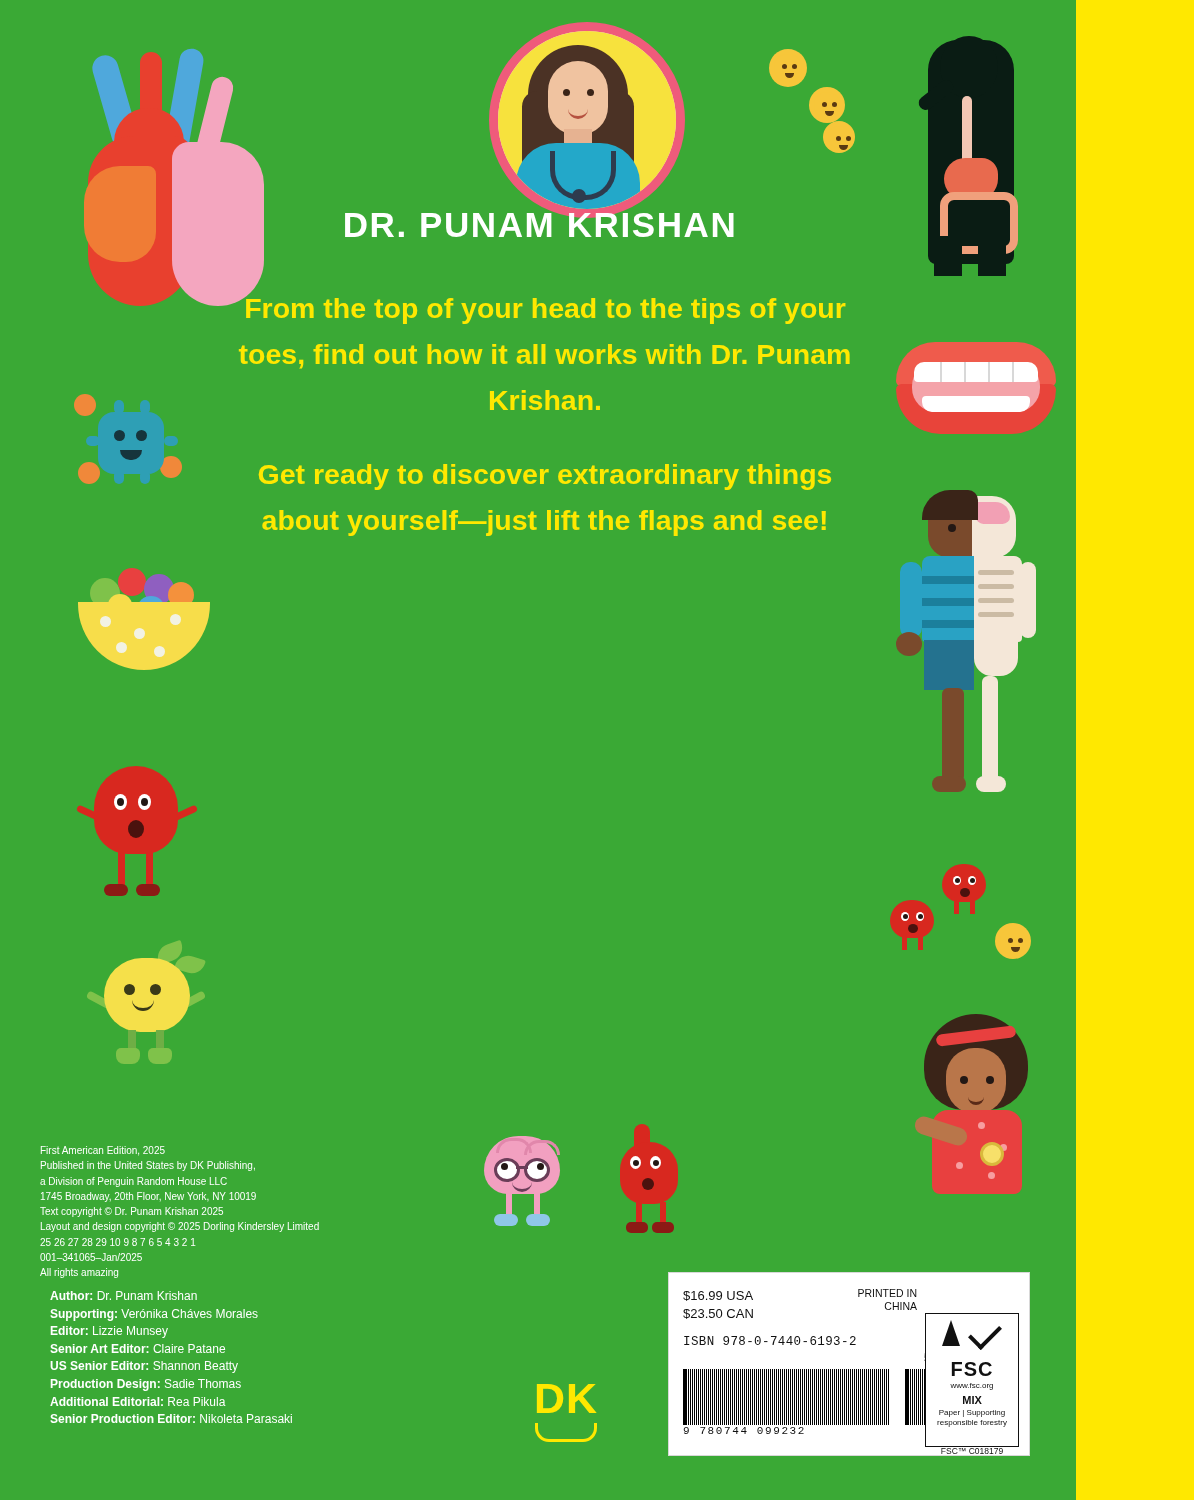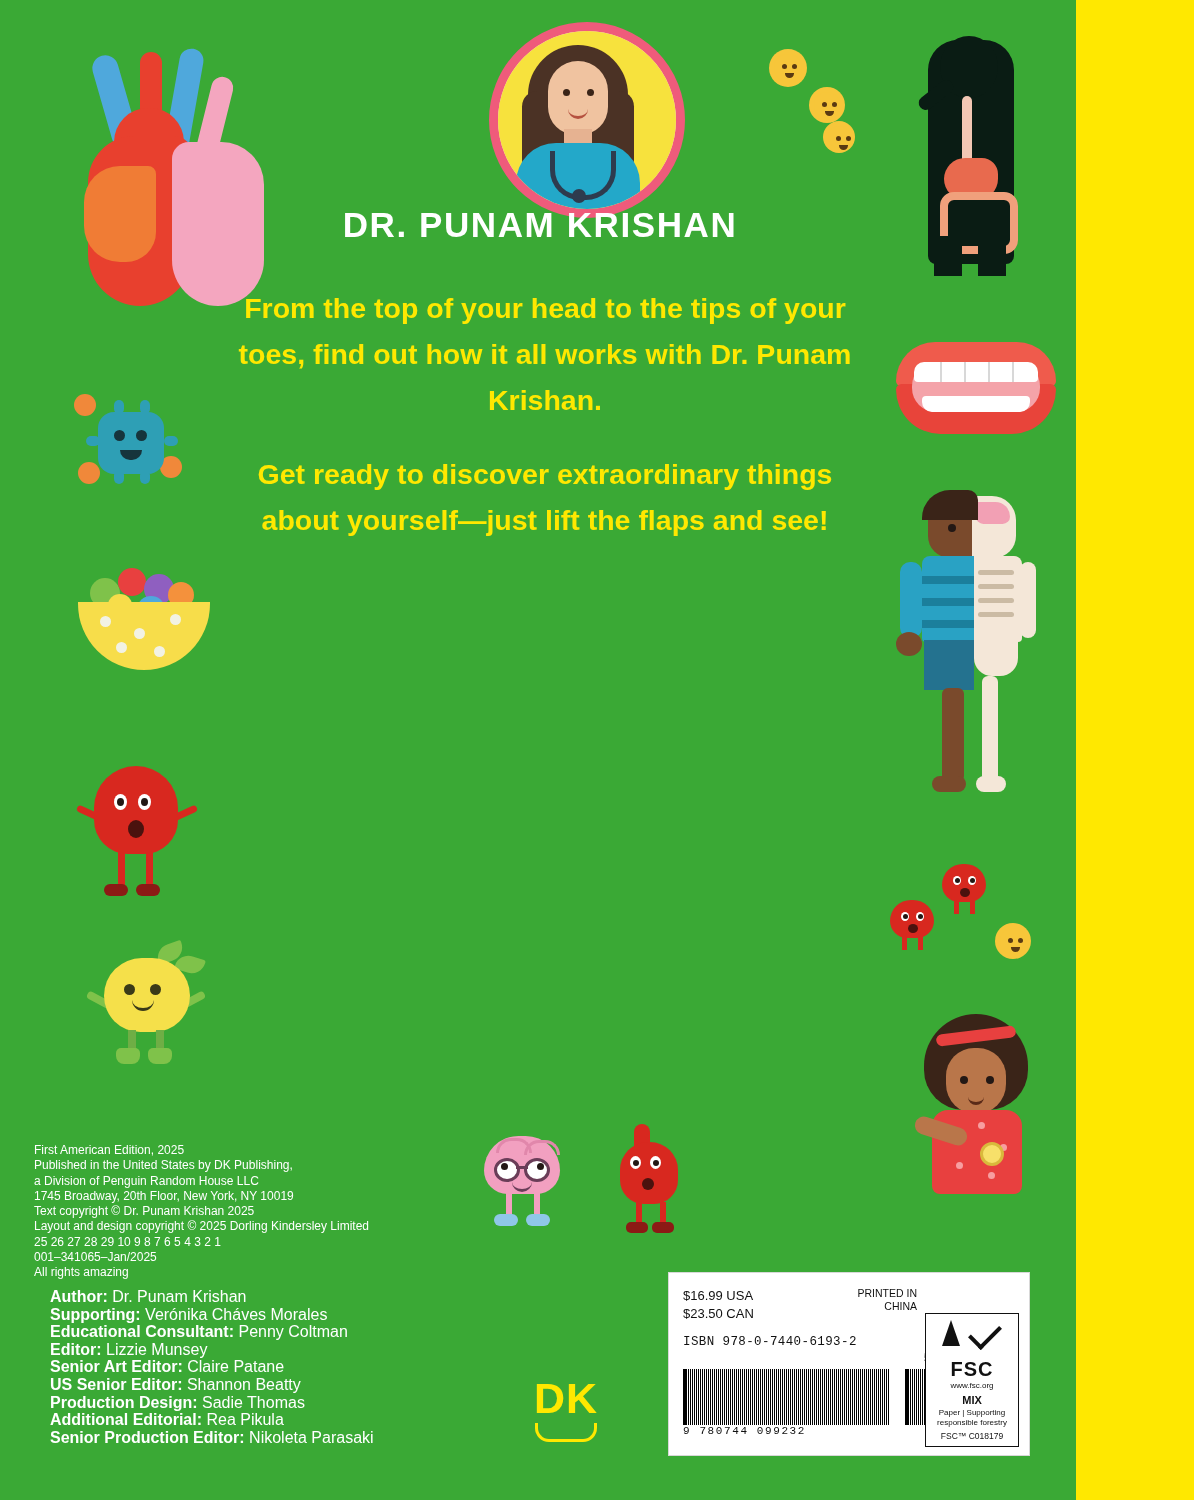--- a/index.html
+++ b/index.html
@@ -160,34 +160,34 @@
     font-size: 21px;
     font-weight: bold;
     letter-spacing: 1.2px;
     line-height: 30px;
   }
   #illustrated-by .name { font-size: 25px; }
 
   
   #imprint {
     position: absolute;
-    left: 34px;
+    left: 40px;
     top: 1143px;
     width: 420px;
     color: #ffffff;
-    font-size: 12px;
+    font-size: 10px;
     line-height: 15.3px;
   }
   #credits {
     position: absolute;
     left: 50px;
     top: 1288px;
     width: 430px;
     color: #ffffff;
-    font-size: 16px;
+    font-size: 12px;
     line-height: 17.6px;
   }
   #credits .role { font-weight: bold; }
 
   
   #dk-logo {
     position: absolute;
     left: 521px;
     top: 1375px;
     width: 90px;
@@ -319,21 +319,21 @@
     left: 44px; top: 10px;
     width: 26px; height: 14px;
     border-left: 4px solid #111;
     border-bottom: 4px solid #111;
     transform: rotate(-45deg);
   }
   #fsc .fsc-name { font-size: 20px; font-weight: bold; color: #111; letter-spacing: 1px; }
   #fsc .fsc-url { font-size: 8px; color: #111; }
   #fsc .fsc-mix { font-size: 11px; font-weight: bold; color: #111; margin-top: 4px; }
   #fsc .fsc-desc { font-size: 8px; color: #111; line-height: 10px; padding: 2px 4px 0; }
-  #fsc .fsc-code { font-size: 8.5px; color: #111; margin-top: 3px; }
+  #fsc .fsc-code { font-size: 8.5px; color: #111; margin-top: 18px; }
 
   
   .ill { position: absolute; }
 
   
   #heart-anat { left: 44px; top: 46px; width: 230px; height: 290px; }
   #heart-anat .lobe-red {
     position: absolute; left: 44px; top: 90px; width: 104px; height: 170px;
     background: #e8402e; border-radius: 52px 20px 58px 58px;
   }
@@ -948,21 +948,20 @@
         <div>Text copyright © Dr. Punam Krishan 2025</div>
         <div>Layout and design copyright © 2025 Dorling Kindersley Limited</div>
         <div>25 26 27 28 29  10 9 8 7 6 5 4 3 2 1</div>
         <div>001–341065–Jan/2025</div>
         <div>All rights amazing</div>
       </div>
 
     <div id="credits">
         <div><span class="role">Author: </span><span>Dr. Punam Krishan</span></div>
         <div><span class="role">Supporting: </span><span>Verónika Cháves Morales</span></div>
-        <div><span class="role">Educational Consultant: </span><span>Penny Coltman</span></div>
         <div><span class="role">Editor: </span><span>Lizzie Munsey</span></div>
         <div><span class="role">Senior Art Editor: </span><span>Claire Patane</span></div>
         <div><span class="role">US Senior Editor: </span><span>Shannon Beatty</span></div>
         <div><span class="role">Production Design: </span><span>Sadie Thomas</span></div>
         <div><span class="role">Additional Editorial: </span><span>Rea Pikula</span></div>
         <div><span class="role">Senior Production Editor: </span><span>Nikoleta Parasaki</span></div>
       </div>
 
     <div id="dk-logo">
       <span>DK</span>

